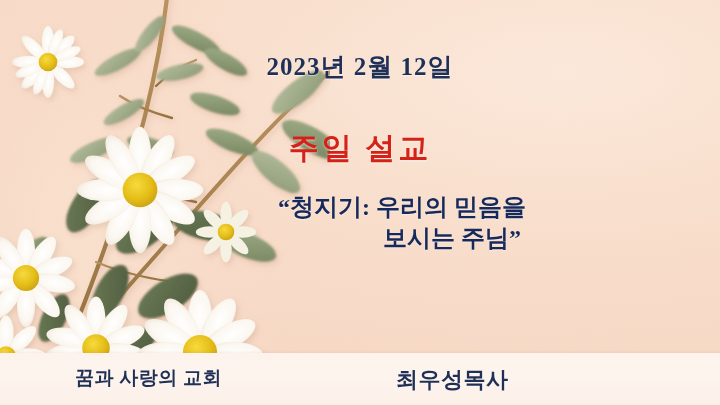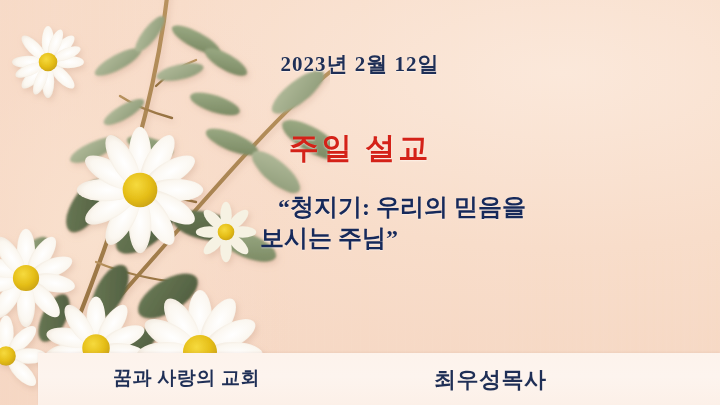--- a/index.html
+++ b/index.html
@@ -47,21 +47,21 @@
     pointer-events: none;
   }
 
   
   .date {
     position: absolute;
     left: 0; right: 0;
     top: 50px;
     text-align: center;
     color: #1f2f56;
-    font-size: 21px;
+    font-size: 25px;
     font-weight: bold;
     letter-spacing: 1px;
     text-shadow: 0 1px 1px rgba(255,255,255,0.5);
   }
   .kicker {
     position: absolute;
     left: 0; right: 0;
     top: 128px;
     text-align: center;
     color: #d42218;
@@ -77,21 +77,21 @@
     top: 192px;
     color: #16295a;
     font-size: 24px;
     font-weight: bold;
     line-height: 1.28;
     text-align: right;
     letter-spacing: 0px;
     text-shadow: 0 1px 1px rgba(255,255,255,0.45);
   }
   .title .l1 { display: block; text-align: left; padding-left: 18px; }
-  .title .l2 { display: block; text-align: left; padding-right: 6px; }
+  .title .l2 { display: block; text-align: center; padding-right: 6px; }
   .scripture {
     position: absolute;
     left: 260px;
     width: 390px;
     top: 285px;
     text-align: center;
     color: #1f2f56;
     font-size: 25px;
     font-weight: bold;
     letter-spacing: 0.5px;
@@ -99,21 +99,20 @@
   }
 
   
   .footer {
     position: absolute;
     left: 0; right: 0;
     bottom: 0;
     height: 52px;
     background: linear-gradient(180deg, #fdf3ec 0%, #fdf4ee 45%, #fcf0e8 100%);
     box-shadow: 0 -1px 2px rgba(180,140,120,0.12);
-    margin-left: 38px;
   }
   .footer-church {
     position: absolute;
     left: 75px;
     top: 12px;
     color: #1f2f56;
     font-size: 19px;
     font-weight: bold;
     letter-spacing: 0.5px;
   }

